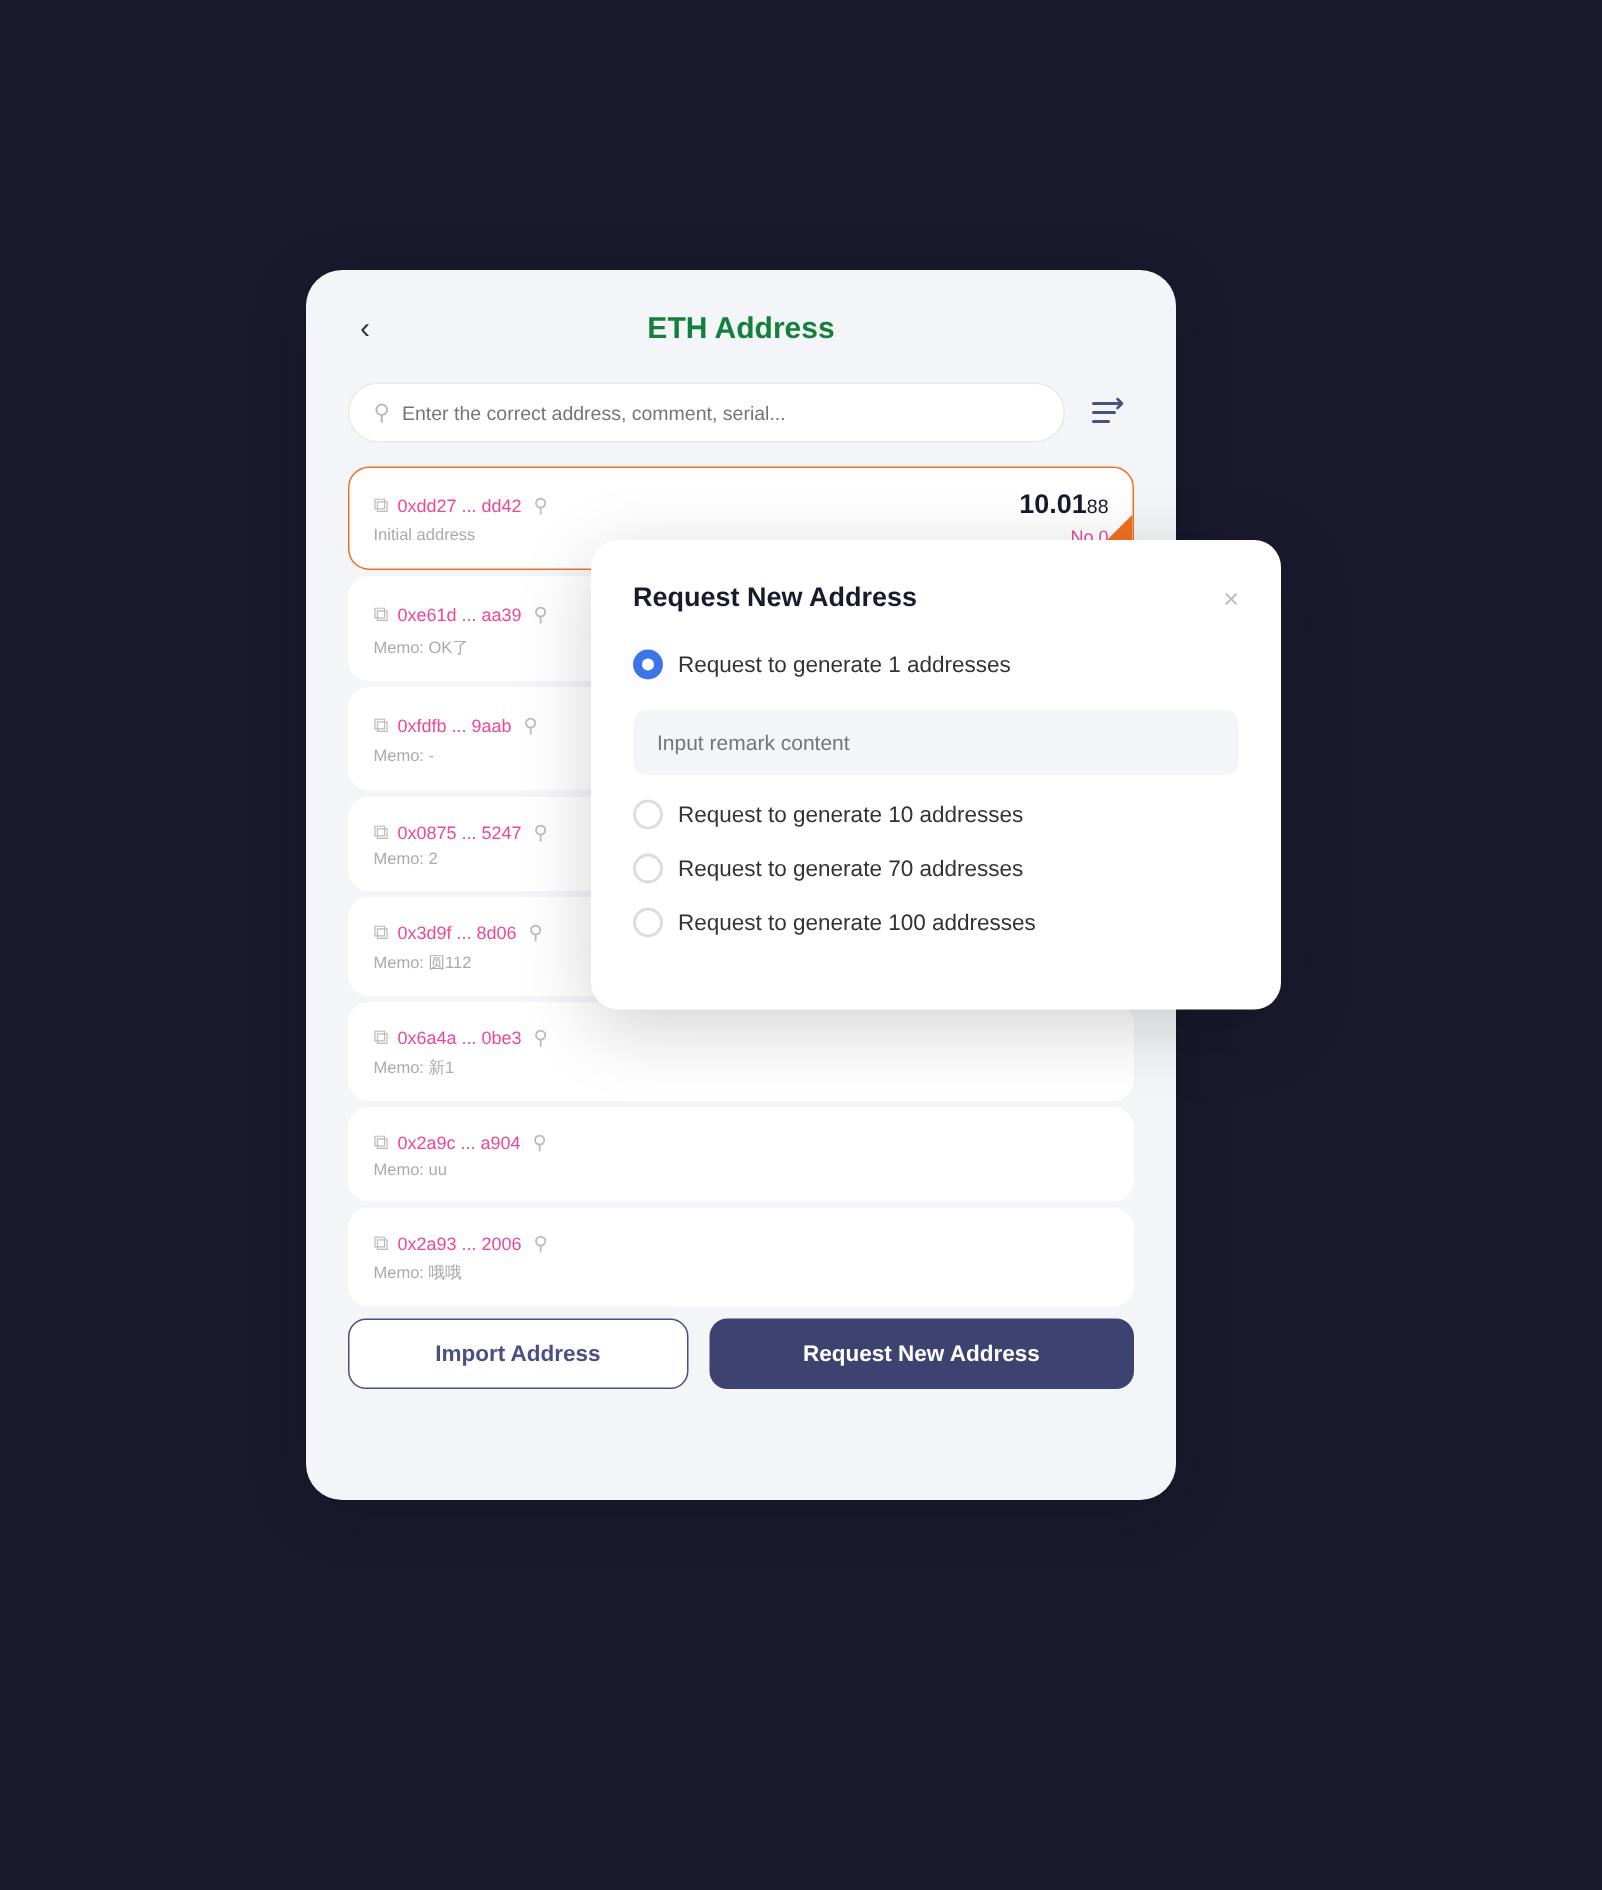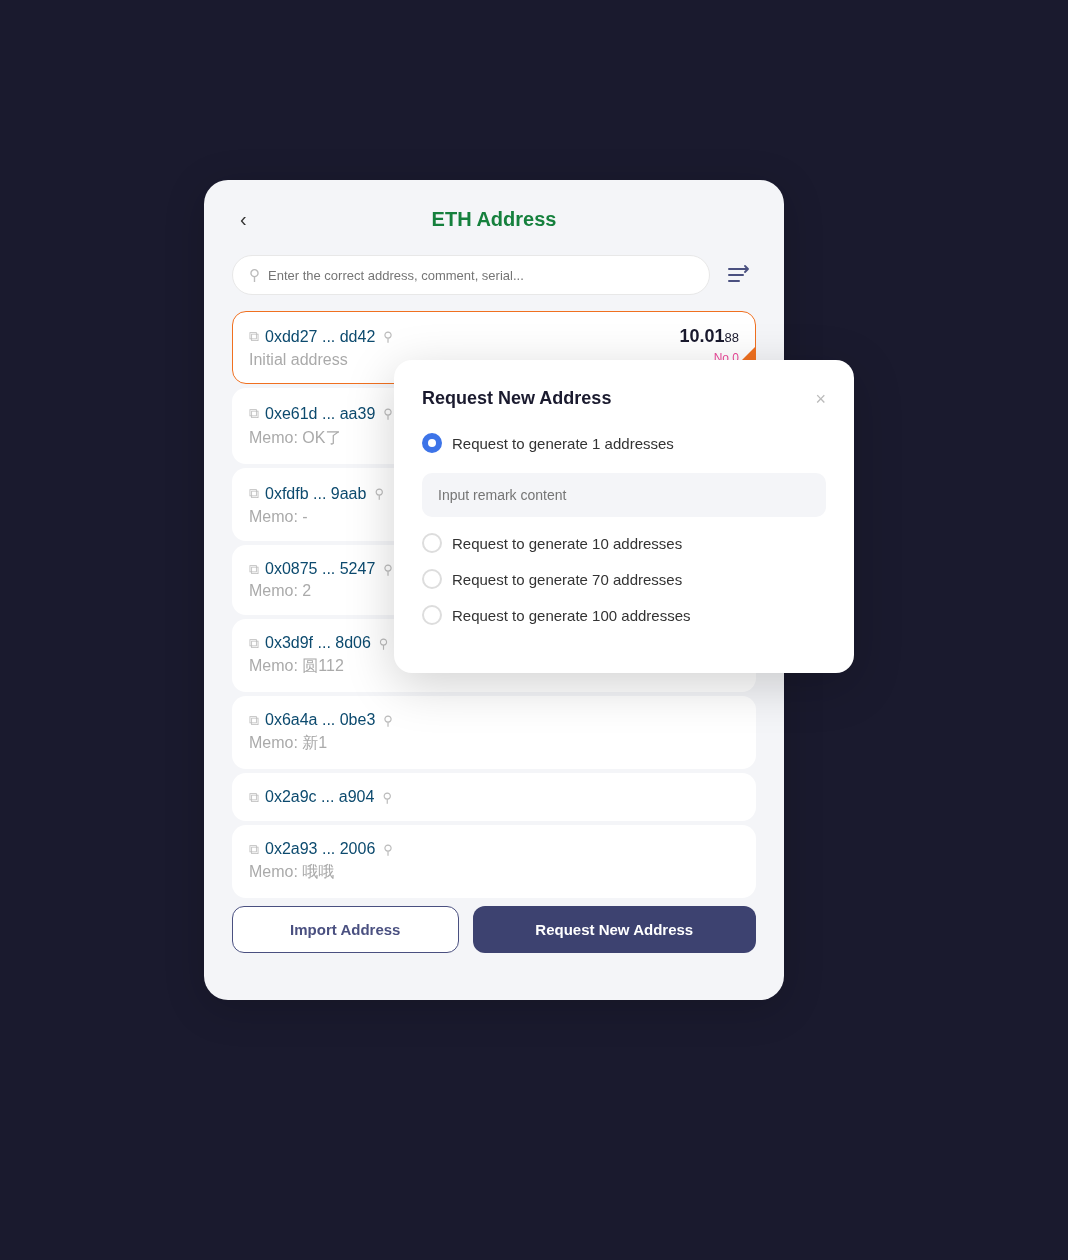--- a/index.html
+++ b/index.html
@@ -120,23 +120,23 @@
       display: flex;
       align-items: center;
       gap: 6px;
     }
     .copy-icon {
       color: #bbb;
       font-size: 14px;
       cursor: pointer;
     }
     .address-hash {
-      font-size: 16px;
+      font-size: 12px;
       font-weight: 500;
-      color: #0c4a6e;
+      color: #ec4899;
     }
     .search-addr-icon {
       color: #bbb;
       font-size: 13px;
       cursor: pointer;
       margin-left: 2px;
     }
     .address-amount {
       font-size: 18px;
       font-weight: 700;
@@ -145,21 +145,21 @@
     .amount-small {
       font-size: 13px;
       font-weight: 400;
     }
     .address-card-bottom {
       display: flex;
       justify-content: space-between;
       margin-top: 4px;
     }
     .address-memo {
-      font-size: 16px;
+      font-size: 11px;
       color: #aaa;
     }
     .address-no {
       font-size: 12px;
       color: #ec4899;
     }
 
     
     .orange-corner {
       position: absolute;
@@ -400,20 +400,23 @@
       </div>
 
       <div class="address-card">
         <div class="address-card-top">
           <div class="address-left">
             <span class="copy-icon">⧉</span>
             <span class="address-hash">0x2a9c ... a904</span>
             <span class="search-addr-icon">⚲</span>
           </div>
         </div>
+        <div class="address-card-bottom">
+          <span class="address-memo">Memo: uu</span>
+        </div>
       </div>
 
       <div class="address-card">
         <div class="address-card-top">
           <div class="address-left">
             <span class="copy-icon">⧉</span>
             <span class="address-hash">0x2a93 ... 2006</span>
             <span class="search-addr-icon">⚲</span>
           </div>
         </div>

